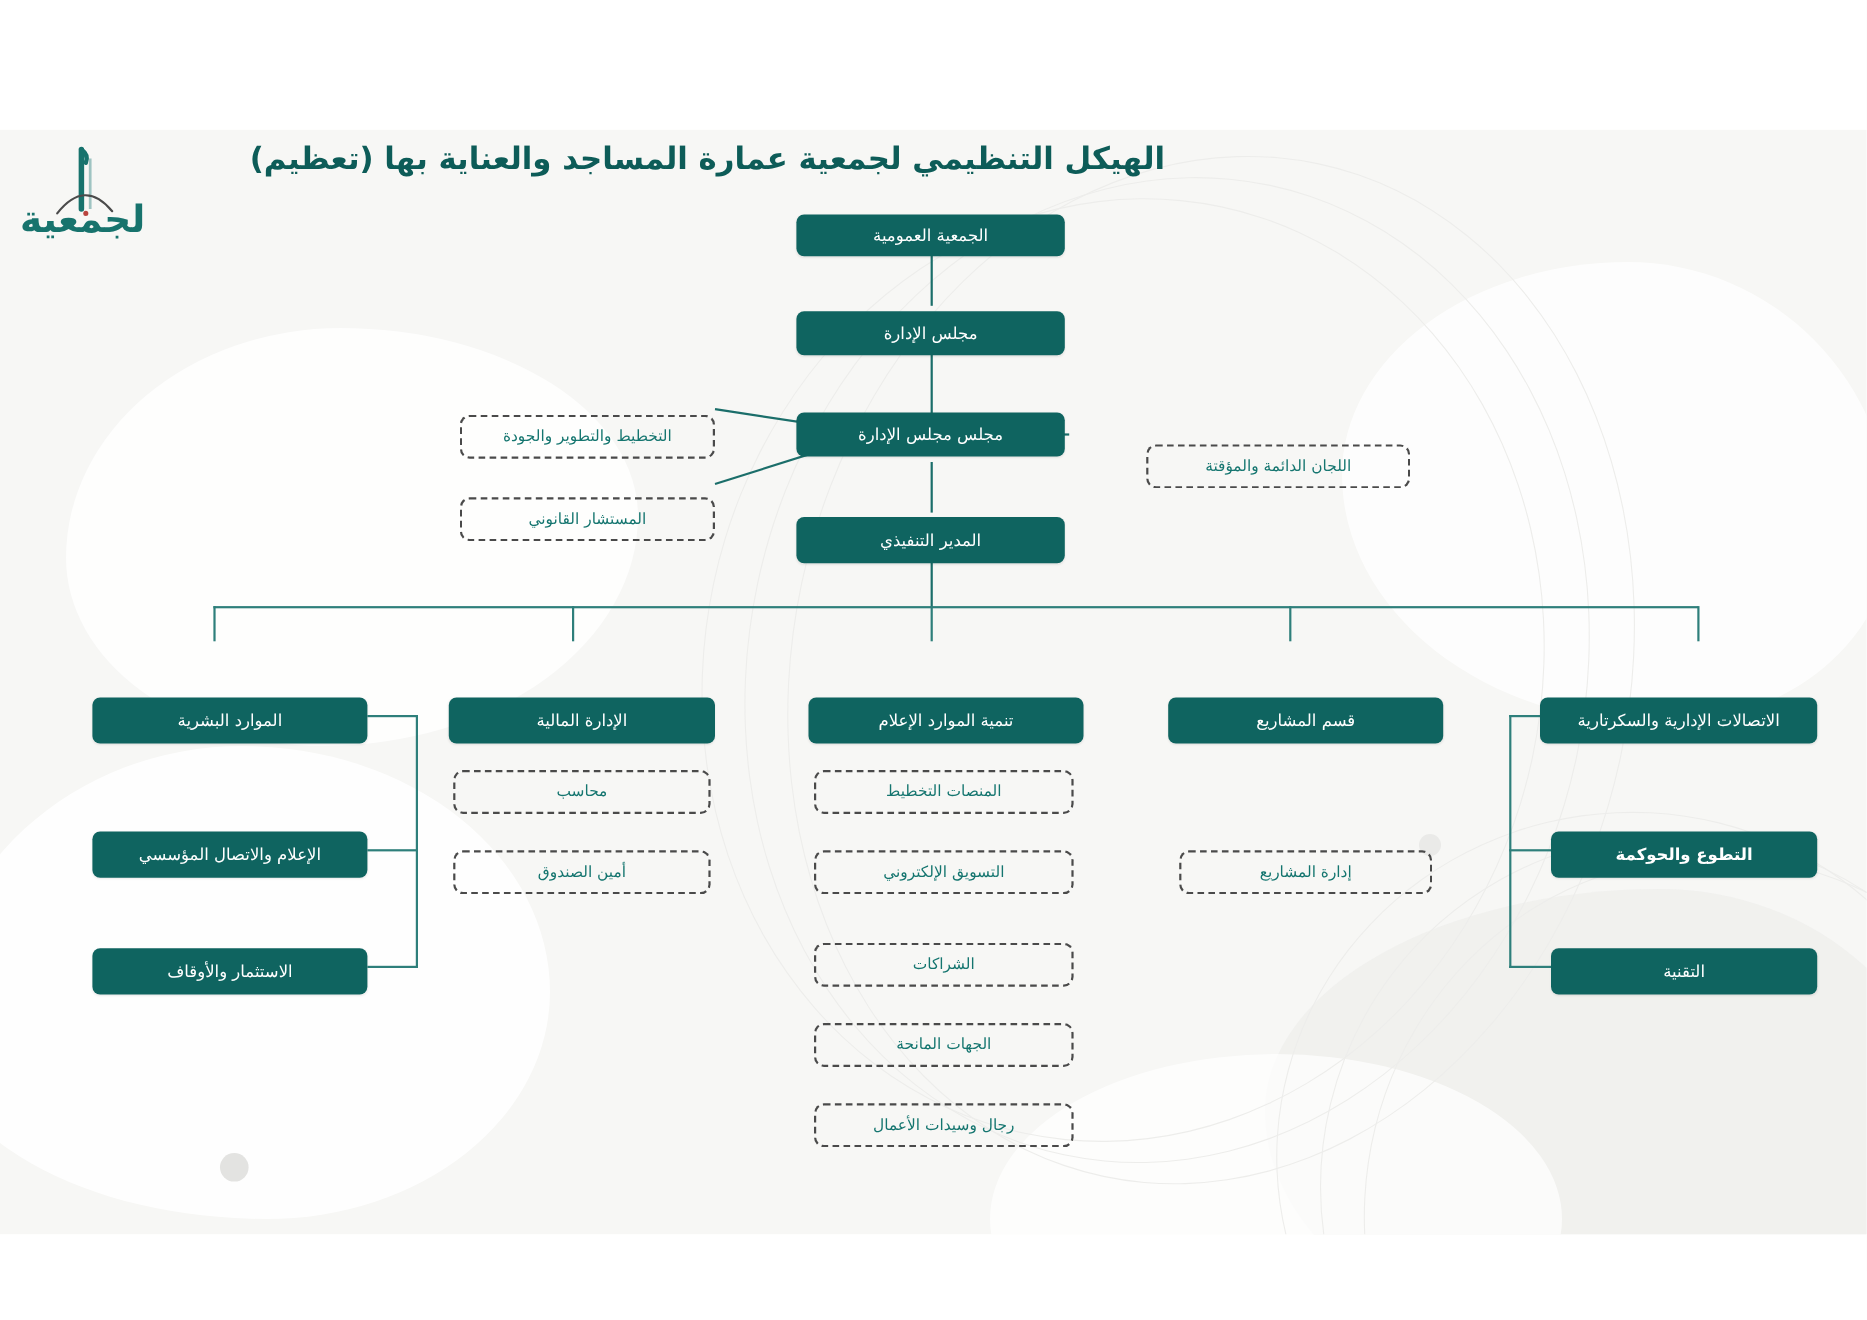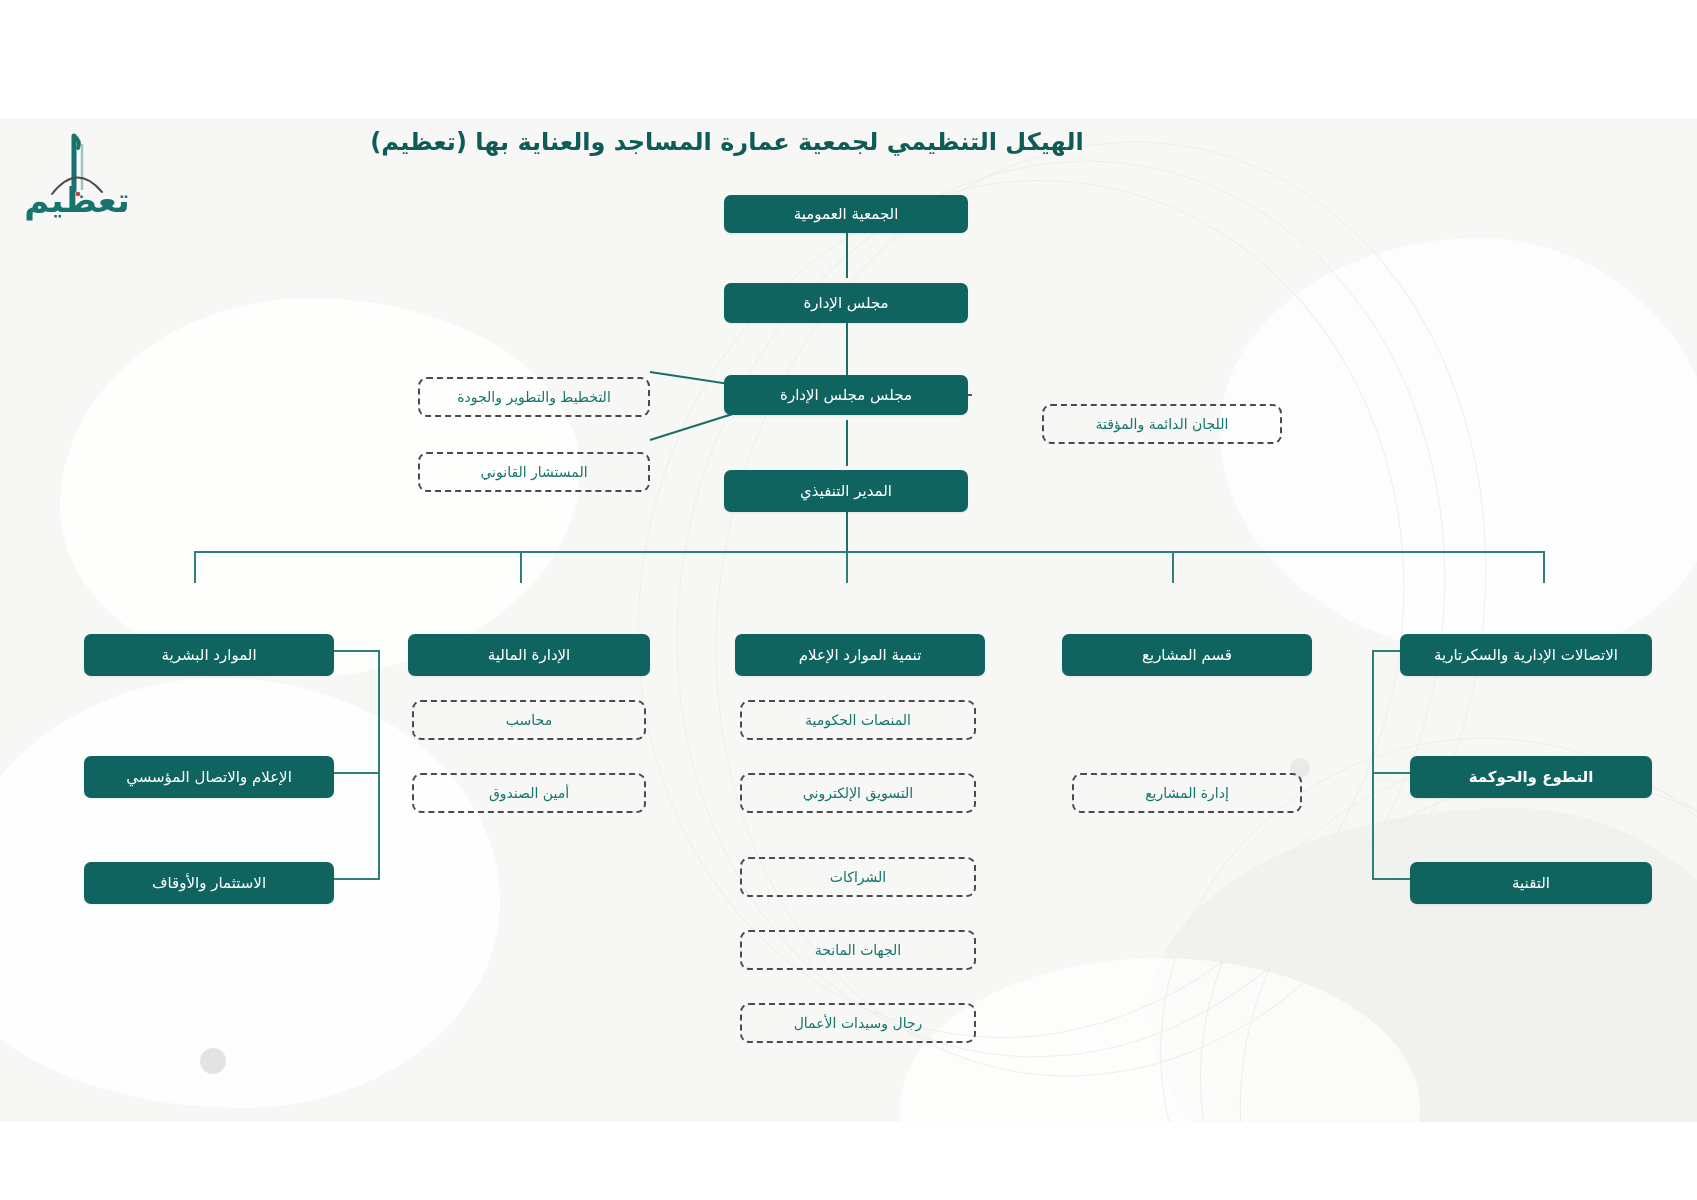--- a/index.html
+++ b/index.html
@@ -32,22 +32,22 @@
   .sw-1{left:640px;top:60px;width:760px;height:860px;transform:rotate(12deg);}
   .sw-2{left:680px;top:40px;width:760px;height:900px;transform:rotate(12deg);}
   .sw-3{left:720px;top:20px;width:760px;height:940px;transform:rotate(12deg);}
   .sw-4{left:1160px;top:620px;width:640px;height:620px;transform:rotate(-8deg);}
   .sw-5{left:1200px;top:640px;width:640px;height:640px;transform:rotate(-8deg);}
   .sw-6{left:1240px;top:660px;width:640px;height:660px;transform:rotate(-8deg);}
 
   
   .title{
     position:absolute;right:470px;top:128px;width:1000px;
-    text-align:center;
-    font-size:24px;font-weight:700;color:#0d5c58;
+    text-align:left;
+    font-size:28px;font-weight:700;color:#0d5c58;
     letter-spacing:0;white-space:nowrap;
   }
 
   
   .logo{position:absolute;left:22px;top:128px;width:110px;height:100px;}
   .logo-text{
     position:absolute;left:0;top:52px;width:110px;text-align:center;
     font-size:34px;font-weight:700;color:#17736d;
     font-family:"DejaVu Sans","Liberation Sans",sans-serif;
   }
@@ -100,21 +100,21 @@
   </div>
 
   <div class="logo">
     <svg width="110" height="100" viewBox="0 0 110 100">
       <path d="M52 8 L52 62" stroke="#17736d" stroke-width="5" fill="none" stroke-linecap="round"></path>
       <path d="M52 8 q7 5 4 12" stroke="#17736d" stroke-width="4" fill="none" stroke-linecap="round"></path>
       <path d="M60 16 L60 62" stroke="#9fc4c2" stroke-width="2.5" fill="none"></path>
       <path d="M30 66 q25 -32 50 -2" stroke="#4b4b4b" stroke-width="2" fill="none" stroke-linecap="round"></path>
       <circle cx="56" cy="66" r="2.3" fill="#b9453f"></circle>
     </svg>
-    <div class="logo-text">تعظيم</div>
+    <div class="logo-text">لجمعية</div>
   </div>
 
   <div class="title">الهيكل التنظيمي لجمعية عمارة المساجد والعناية بها (تعظيم)</div>
 
   <div class="ln v" style="left:846px;top:232px;height:46px;"></div>
   <div class="ln v" style="left:846px;top:322px;height:54px;"></div>
   <div class="ln v" style="left:846px;top:420px;height:46px;"></div>
 
   <div class="ln h" style="left:896px;top:394px;width:76px;"></div>
 
@@ -158,21 +158,21 @@
   <div class="node dashed" style="left:1042px;top:404px;width:240px;height:40px;">اللجان الدائمة والمؤقتة</div>
 
   <div class="node solid" style="left:1400px;top:634px;width:252px;height:42px;">الاتصالات الإدارية والسكرتارية</div>
   <div class="node solid" style="left:1410px;top:756px;width:242px;height:42px;font-weight:bold;">التطوع والحوكمة</div>
   <div class="node solid" style="left:1410px;top:862px;width:242px;height:42px;">التقنية</div>
 
   <div class="node solid" style="left:1062px;top:634px;width:250px;height:42px;">قسم المشاريع</div>
   <div class="node dashed" style="left:1072px;top:773px;width:230px;height:40px;">إدارة المشاريع</div>
 
   <div class="node solid" style="left:735px;top:634px;width:250px;height:42px;">تنمية الموارد الإعلام</div>
-  <div class="node dashed" style="left:740px;top:700px;width:236px;height:40px;">المنصات الحكومية</div>
+  <div class="node dashed" style="left:740px;top:700px;width:236px;height:40px;">المنصات التخطيط</div>
   <div class="node dashed" style="left:740px;top:773px;width:236px;height:40px;">التسويق الإلكتروني</div>
   <div class="node dashed" style="left:740px;top:857px;width:236px;height:40px;">الشراكات</div>
   <div class="node dashed" style="left:740px;top:930px;width:236px;height:40px;">الجهات المانحة</div>
   <div class="node dashed" style="left:740px;top:1003px;width:236px;height:40px;">رجال وسيدات الأعمال</div>
 
   <div class="node solid" style="left:408px;top:634px;width:242px;height:42px;">الإدارة المالية</div>
   <div class="node dashed" style="left:412px;top:700px;width:234px;height:40px;text-align:right;">محاسب</div>
   <div class="node dashed" style="left:412px;top:773px;width:234px;height:40px;">أمين الصندوق</div>
 
   <div class="node solid" style="left:84px;top:634px;width:250px;height:42px;">الموارد البشرية</div>

